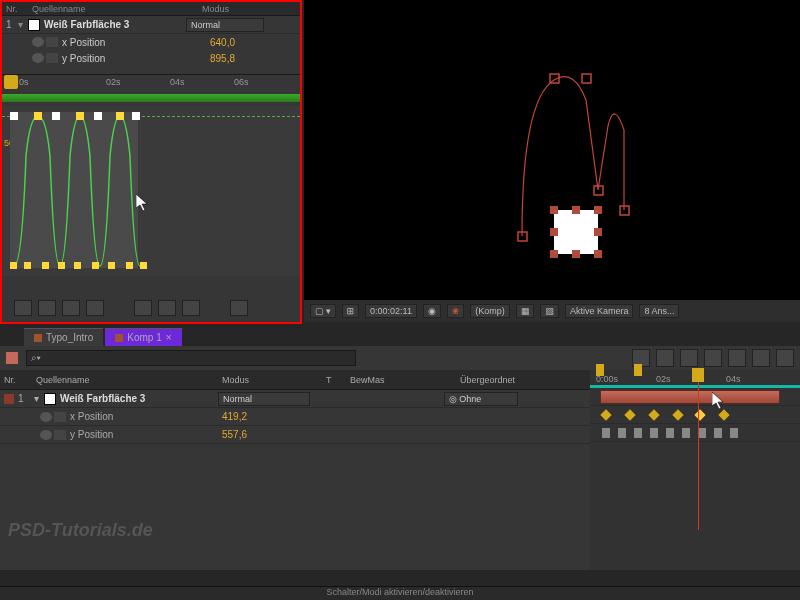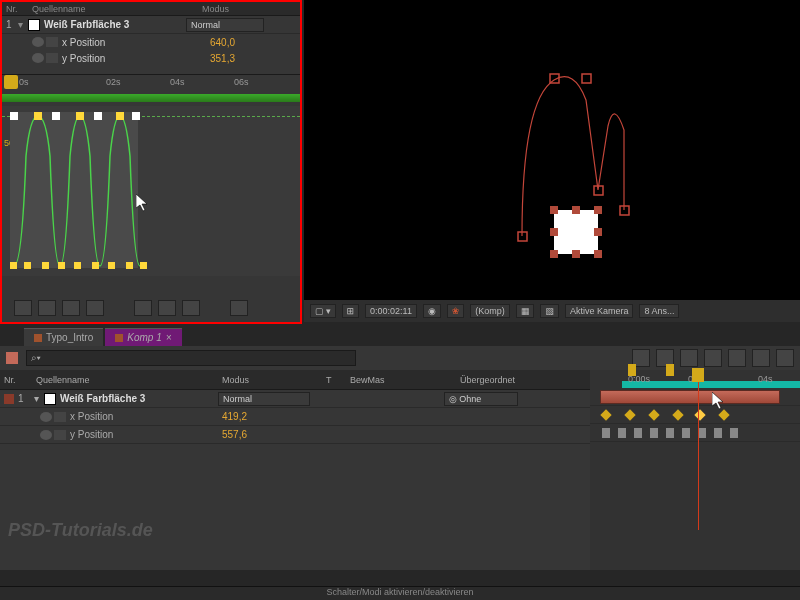--- a/index.html
+++ b/index.html
@@ -39,37 +39,37 @@
 
 .viewport { position: absolute; left: 304px; top: 0; width: 496px; height: 300px; background: #000; }
 .wbox { position: absolute; left: 250px; top: 210px; width: 44px; height: 44px; background: #fff; }
 .handle { width: 8px; height: 8px; background: #b04a3a; border: 1px solid #b04a3a; position: absolute; }
 
 .viewer-bar { position: absolute; left: 304px; top: 300px; width: 496px; height: 22px; background: #2e2e2e; display: flex; align-items: center; gap: 6px; padding: 0 6px; }
 .vb-item { font-size: 9px; color: #bbb; padding: 1px 4px; background: #383838; border: 1px solid #222; }
 
 .tabs { position: absolute; left: 0; top: 324px; width: 800px; height: 22px; background: #262626; display: flex; align-items: flex-end; padding-left: 24px; gap: 2px; }
 .tab { padding: 3px 10px; font-size: 10px; background: #3a3a3a; border-top: 1px solid #555; display: flex; align-items: center; gap: 4px; }
-.tab.active { background: #701a75; font-style: italic; }
+.tab.active { background: #6d28d9; }
 .tab-close { font-size: 10px; }
 
 .search-row { position: absolute; left: 0; top: 346px; width: 800px; height: 24px; background: #363636; display: flex; align-items: center; gap: 8px; padding: 0 6px; }
 .search-in { flex: 0 0 330px; height: 16px; background: #2a2a2a; border: 1px solid #1a1a1a; display: flex; align-items: center; padding: 0 4px; }
 .tool-icons { display: flex; gap: 6px; margin-left: auto; }
 .ti { width: 18px; height: 18px; background: #444; border: 1px solid #222; }
 
 .main-timeline { position: absolute; left: 0; top: 370px; width: 800px; height: 200px; }
 .lt-left { position: absolute; left: 0; top: 0; width: 590px; height: 100%; background: #363636; }
 .lt-right { position: absolute; left: 590px; top: 0; width: 210px; height: 100%; background: #323232; }
 
 .lt-hdr { display: flex; height: 20px; background: #2a2a2a; align-items: center; font-size: 9px; border-bottom: 1px solid #1a1a1a; }
 .lt-layer { display: flex; height: 18px; align-items: center; border-bottom: 1px solid #2a2a2a; }
 .lt-swatch { width: 12px; height: 12px; background: #fff; border: 1px solid #000; margin-right: 4px; }
 
-.lt-ruler { height: 18px; position: relative; border-bottom: 7px solid #14b8a6; margin-left: 32px; }
+.lt-ruler { height: 18px; position: relative; border-bottom: 3px solid #14b8a6; }
 .wz { position: absolute; top: -6px; width: 8px; height: 12px; background: #d4aa1a; }
 .lt-bar-row { height: 18px; position: relative; border-bottom: 1px solid #2a2a2a; }
 .lt-bar { position: absolute; left: 10px; top: 2px; width: 180px; height: 14px; background: linear-gradient(#c46a5a,#a04838); border: 1px solid #5a2a22; }
 .kf { width: 8px; height: 8px; background: #d4aa1a; transform: rotate(45deg); position: absolute; top: 5px; }
 .kfh { width: 8px; height: 10px; background: #888; position: absolute; top: 4px; }
 .cti-line { position: absolute; left: 108px; top: 0; width: 1px; height: 160px; background: #d43a1a; }
 .cti-head { position: absolute; left: 102px; top: -2px; width: 12px; height: 14px; background: #d4aa1a; }
 
 .watermark { position: absolute; left: 8px; top: 520px; color: #555; font-size: 18px; font-style: italic; font-weight: bold; }
 .status { position: absolute; left: 0; bottom: 0; width: 800px; height: 14px; background: #2a2a2a; text-align: center; font-size: 9px; color: #888; border-top: 1px solid #111; }
@@ -96,21 +96,21 @@
   <div class="prop-row">
     <div class="prop-icon"></div>
     <div class="prop-icon2"></div>
     <div class="prop-label">x Position</div>
     <div class="prop-val">640,0</div>
   </div>
   <div class="prop-row">
     <div class="prop-icon"></div>
     <div class="prop-icon2"></div>
     <div class="prop-label">y Position</div>
-    <div class="prop-val">351,3</div>
+    <div class="prop-val">895,8</div>
   </div>
 
   <div class="time-ruler">
     <div class="cti"></div>
     <div class="tick" style="left:17px">0s</div>
     <div class="tick" style="left:104px">02s</div>
     <div class="tick" style="left:168px">04s</div>
     <div class="tick" style="left:232px">06s</div>
   </div>
   <div class="greenbar"></div>

